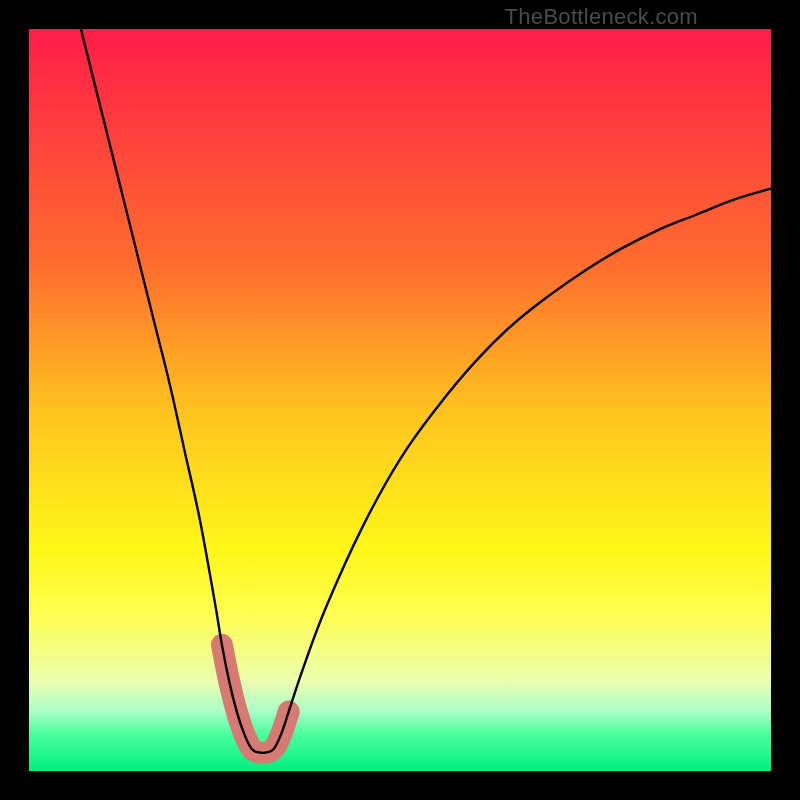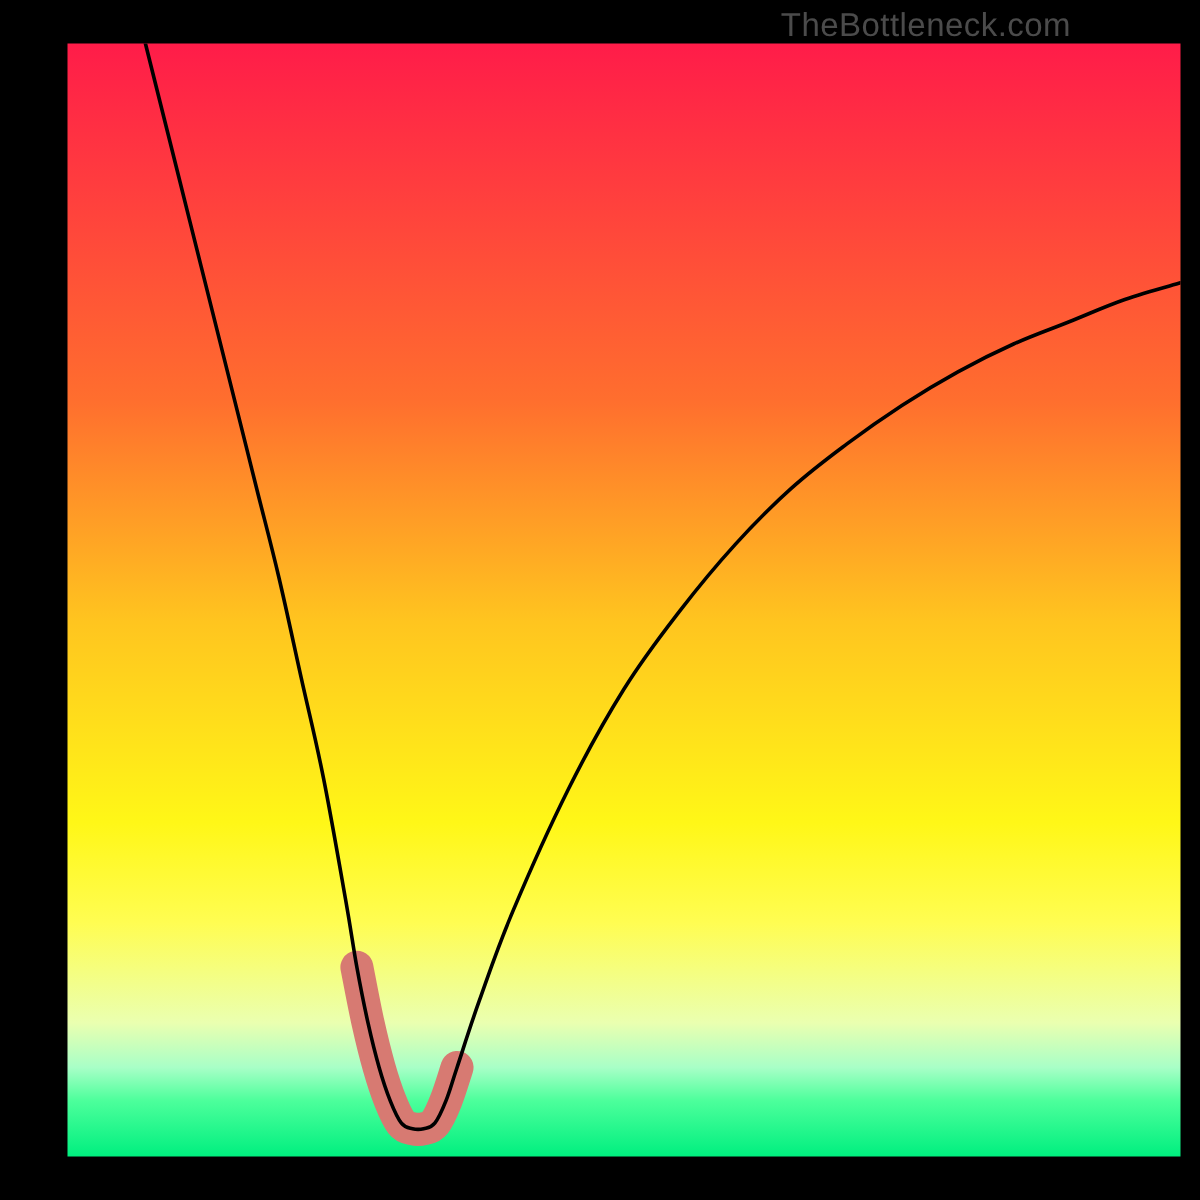--- a/index.html
+++ b/index.html
@@ -6,21 +6,21 @@
     margin: 0;
     padding: 0;
     width: 800px;
     height: 800px;
     overflow: hidden;
     background: #000;
     font-family: Arial, Helvetica, sans-serif;
   }
   .frame {
     position: absolute;
-    left: 16px;
+    left: 0;
     top: 0;
     width: 712px;
     height: 800px;
     background: #000;
   }
   .plot {
     position: absolute;
     left: 29px;
     top: 29px;
     width: 742px;

